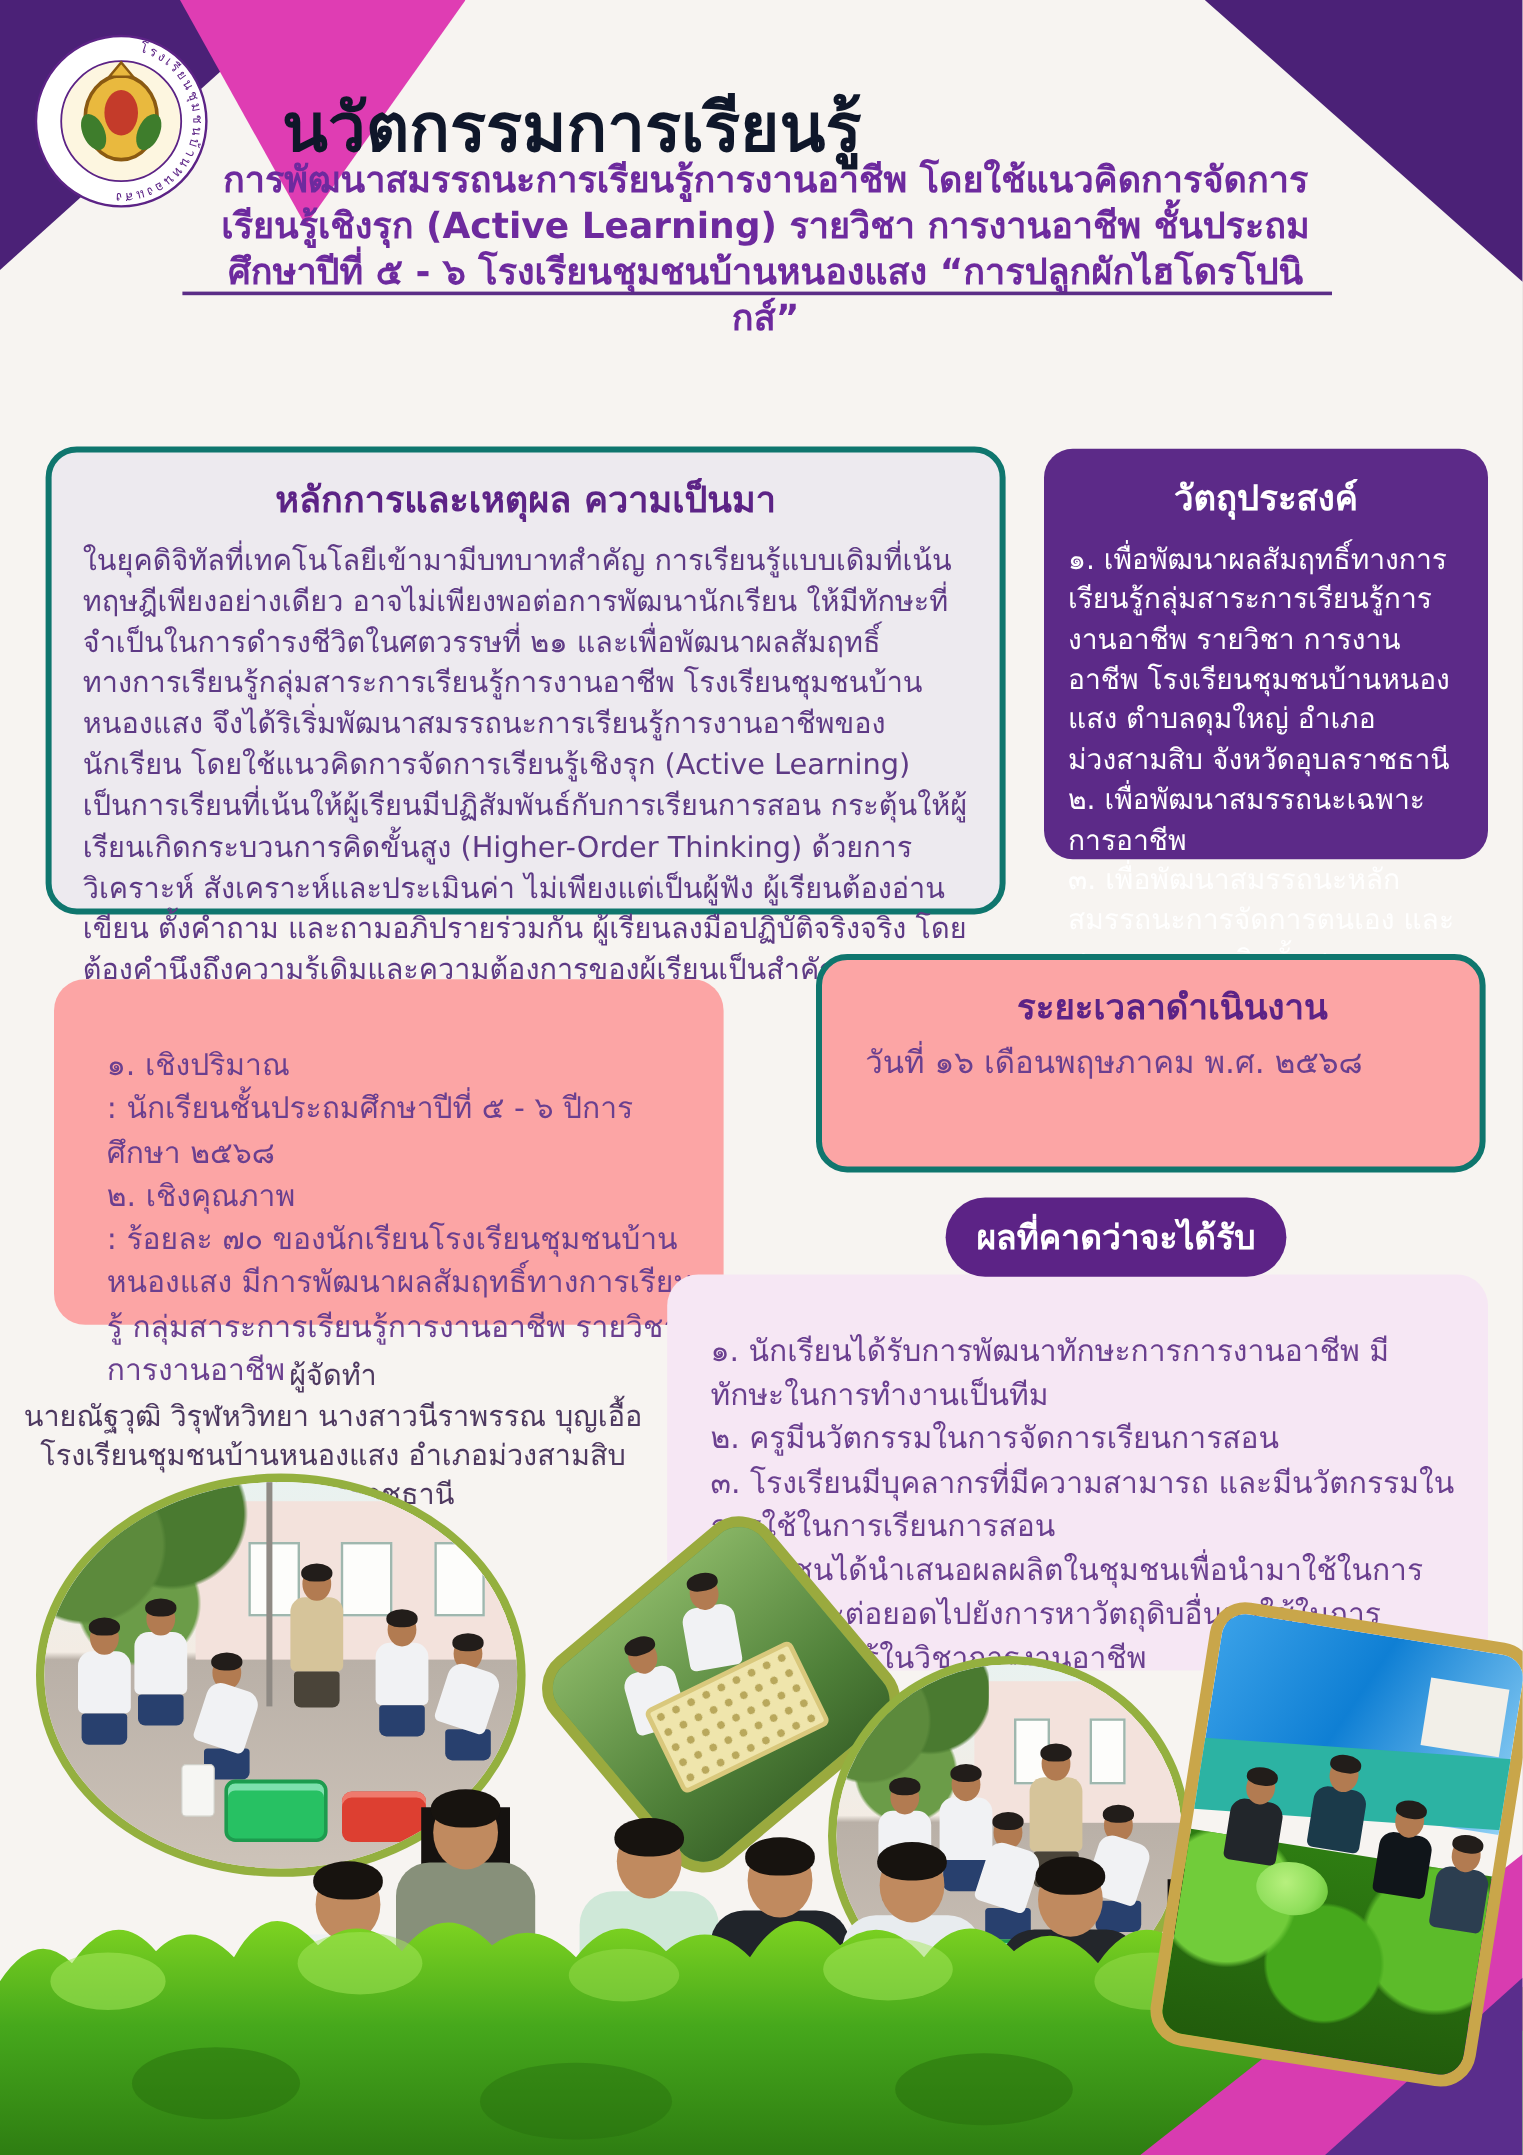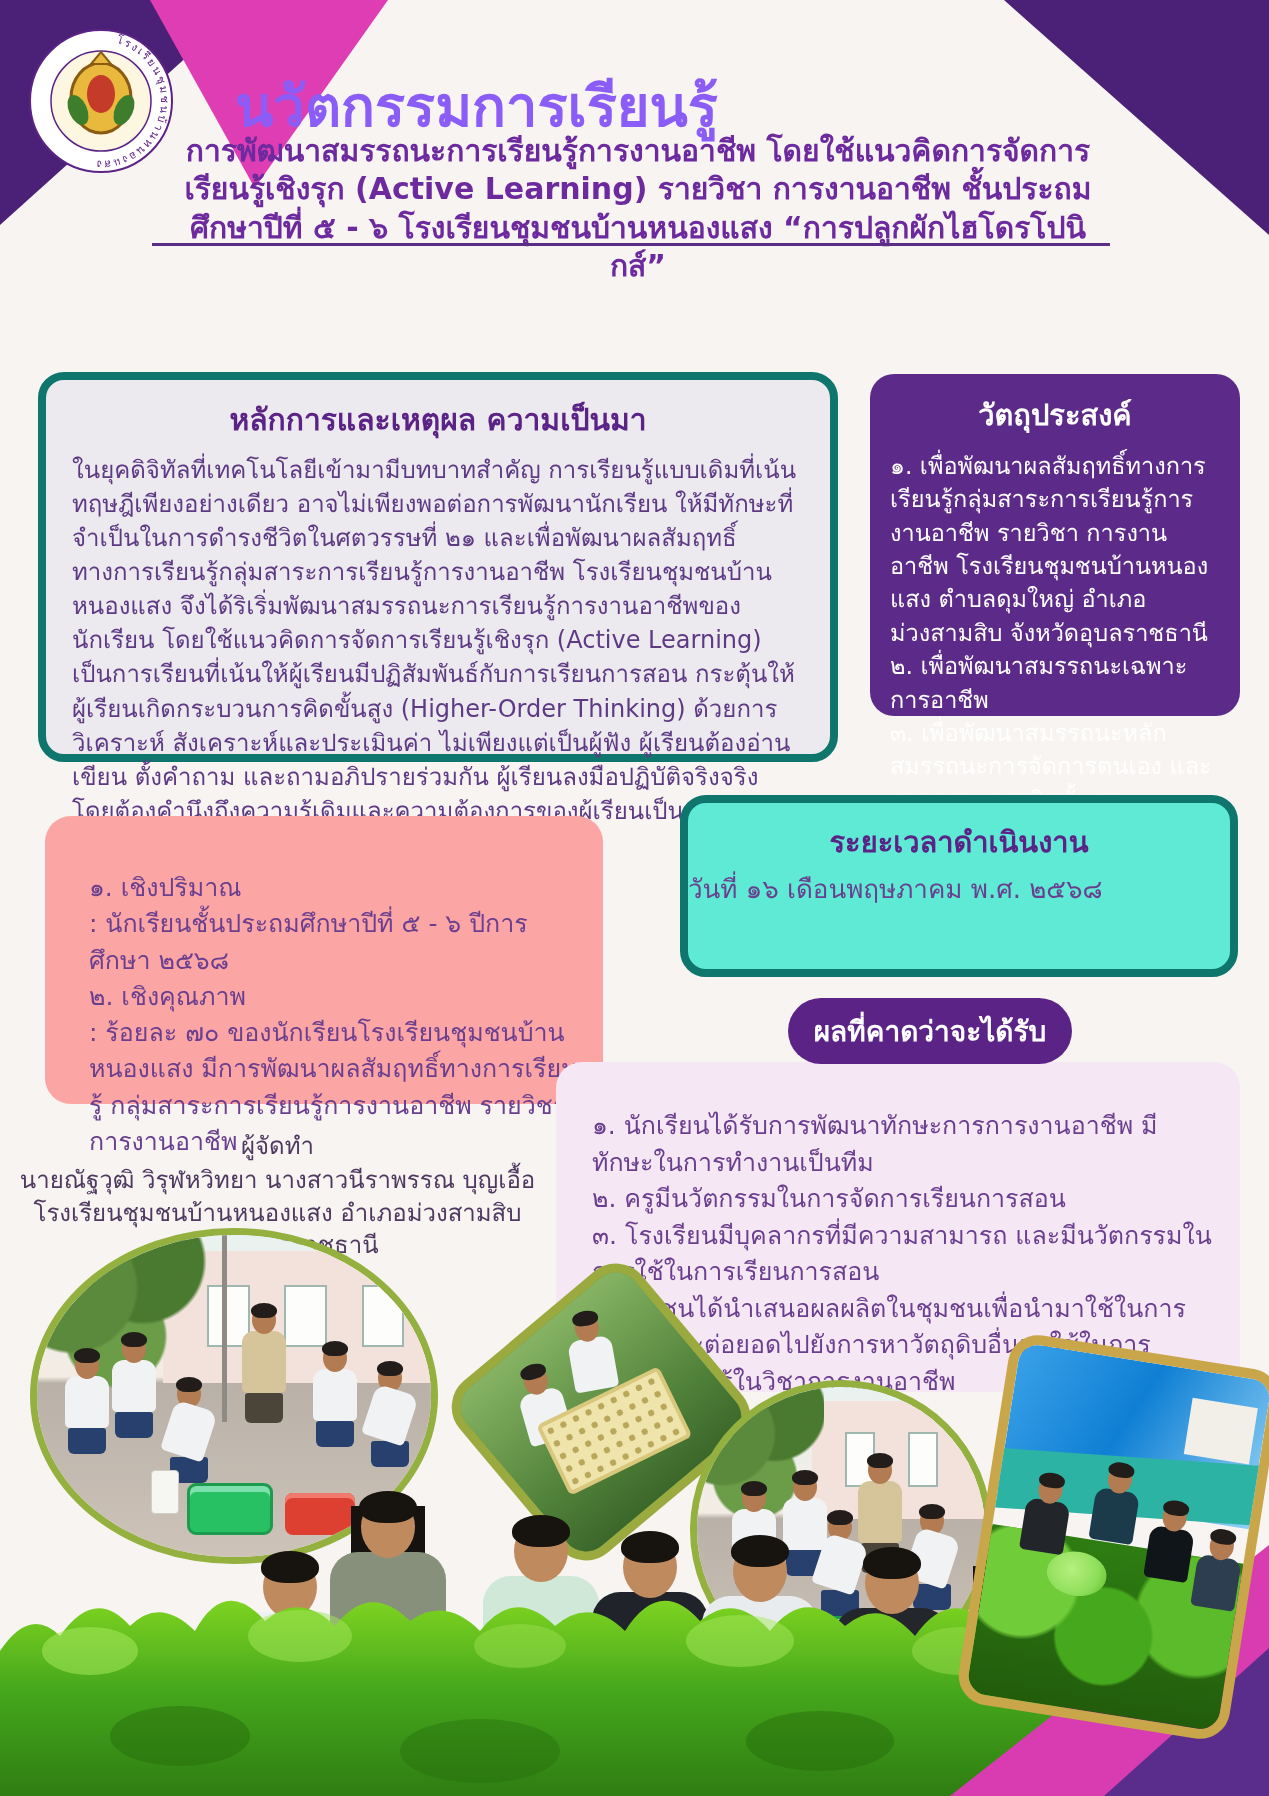--- a/index.html
+++ b/index.html
@@ -10,40 +10,40 @@
   
   .corner-tl{left:0;top:0;width:250px;height:225px;background:#4b2177;
              clip-path:polygon(0 0,100% 0,0 100%);}
   .tri-pink{left:150px;top:0;width:238px;height:188px;background:#df3db3;
             clip-path:polygon(0 0,100% 0,44% 100%);}
   .corner-tr{right:0;top:0;width:265px;height:235px;background:#4b2177;
              clip-path:polygon(0 0,100% 0,100% 100%);}
   .logo{left:28px;top:28px;width:146px;height:146px;}
 
   
-  .title{left:235px;top:62px;width:760px;font-size:56px;font-weight:bold;color:#8b5cf6;}
+  .title{left:235px;top:62px;width:760px;font-size:56px;font-weight:bold;color:#0f172a;}
   .subtitle{left:168px;top:132px;width:940px;font-size:30px;font-weight:bold;color:#6d2a9e;
             text-align:center;line-height:1.28;}
   .divider{left:152px;top:243px;width:958px;height:3px;background:#5b2d87;}
 
   
-  .box{border:8px solid #0f766e;border-radius:26px;box-sizing:border-box;}
+  .box{border:5px solid #0f766e;border-radius:26px;box-sizing:border-box;}
   .box-title{font-size:30px;font-weight:bold;color:#5c2386;text-align:center;}
   .principles{left:38px;top:372px;width:800px;height:390px;background:#edeaef;}
   .principles .box-title{margin-top:16px;}
   .principles-body{padding:10px 26px 0 26px;font-size:24px;line-height:1.42;color:#5e3a85;}
   .objectives{left:870px;top:374px;width:370px;height:342px;background:#5c2a88;border:none;border-radius:24px;}
   .objectives .box-title{color:#ffffff;margin-top:18px;font-size:29px;}
   .objectives-body{padding:12px 20px 0 20px;font-size:23.5px;line-height:1.42;color:#ffffff;}
   .pill{background:#5c2386;border-radius:44px;color:#fff;font-weight:bold;text-align:center;
         display:flex;align-items:center;justify-content:center;}
   .pill-target{left:240px;top:778px;width:288px;height:74px;font-size:30px;z-index:2;}
   .target-box{left:45px;top:816px;width:558px;height:288px;background:#fca5a5;border-radius:26px;z-index:1;}
   .target-lines{padding:54px 20px 0 44px;font-size:25px;line-height:1.45;color:#6a3f8f;}
-  .duration{left:680px;top:795px;width:558px;height:182px;background:#5eead4;}
+  .duration{left:680px;top:795px;width:558px;height:182px;background:#fca5a5;padding-left:36px;}
   .duration .box-title{margin-top:16px;font-size:29px;}
   .duration-lines{margin-top:6px;font-size:26px;line-height:1.45;color:#6a3f8f;}
   .pill-results{left:788px;top:998px;width:284px;height:66px;font-size:28px;z-index:2;}
   .results-box{left:556px;top:1062px;width:684px;height:330px;background:#f6e7f4;border-radius:26px;z-index:1;}
   .results-lines{padding:46px 26px 0 36px;font-size:25px;line-height:1.46;color:#6a3f8f;}
 
   .creators{left:5px;top:1130px;width:545px;text-align:center;color:#4e3960;font-size:24px;line-height:1.35;}
   .creators .head{margin-bottom:2px;}
 
   

